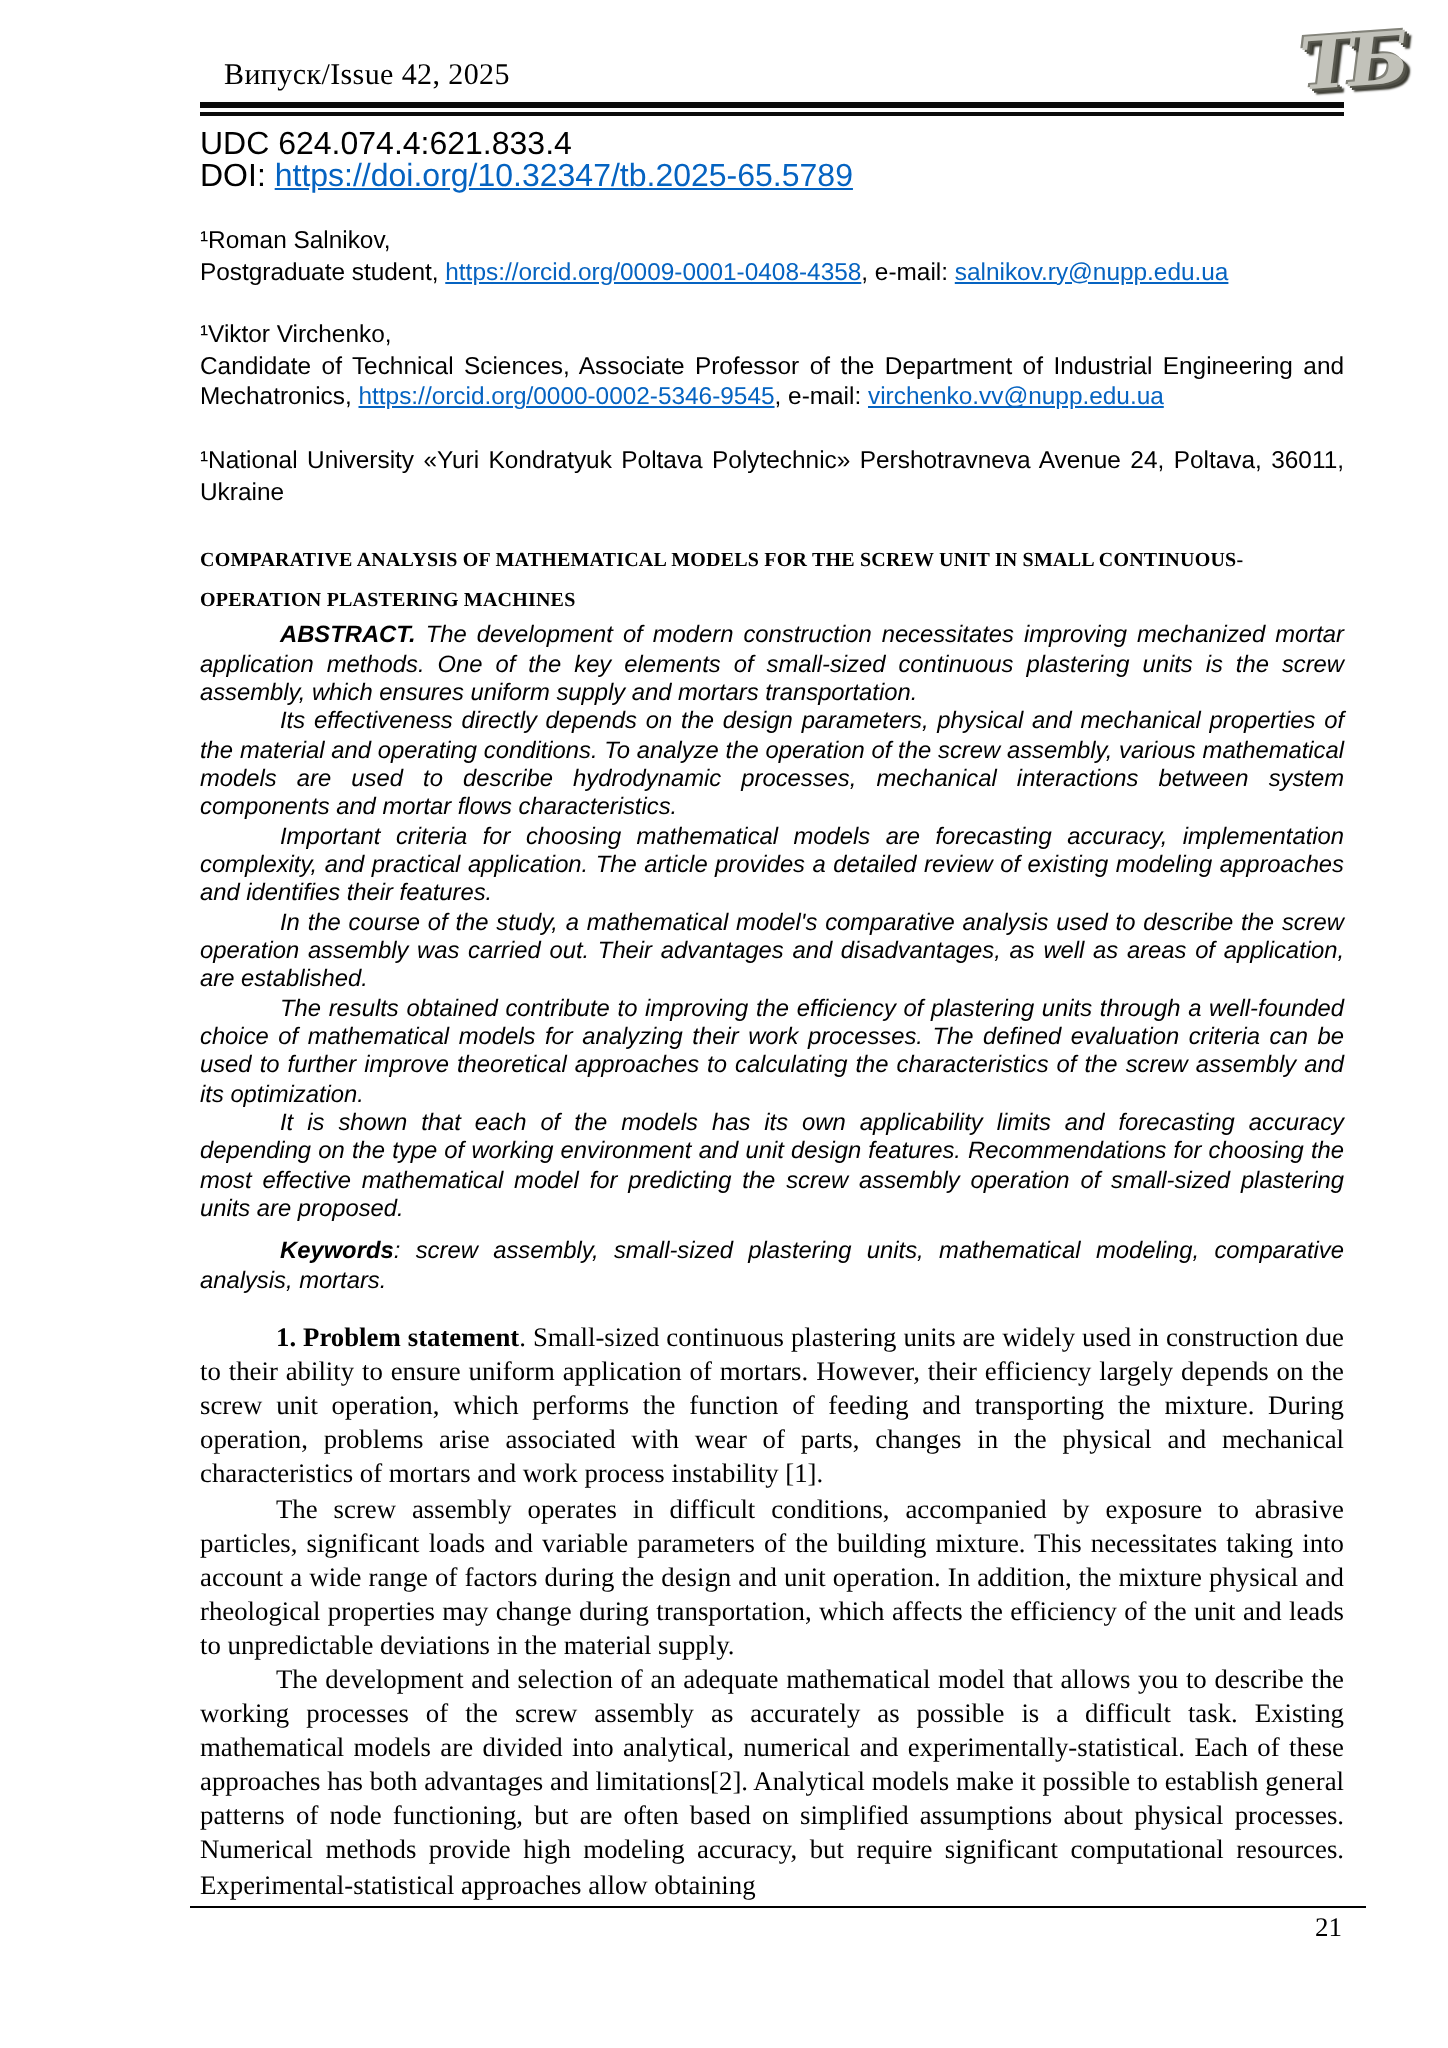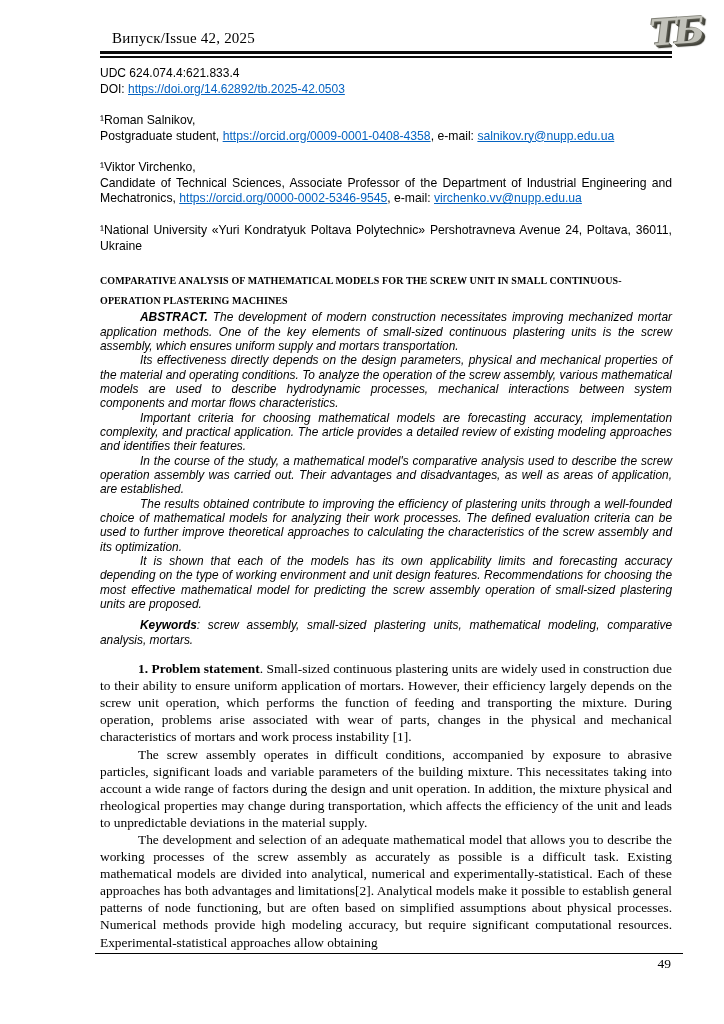--- a/index.html
+++ b/index.html
@@ -41,21 +41,21 @@
     transform: rotate(-4deg);
     color: #c2c2ba;
     text-shadow:
       1px 1px 0 #5a5a50,
       2px 2px 0 #4a4a42,
       3px 3px 1px #38382f,
       -1px -1px 0 #83837a;
     z-index: 2;
   }
   
-  .meta { margin-top: 7px; font-size: 12px; line-height: 16px; }
+  .meta { margin-top: 7px; font-size: 16px; line-height: 16px; }
   .meta p { margin: 0; }
   a.link {
     color: #0563C1;
     text-decoration: underline;
     cursor: pointer;
     word-break: break-all;
   }
   
   .authors { margin-top: 16px; font-size: 12.2px; line-height: 15.6px; }
   .author { margin-bottom: 16px; }
@@ -122,21 +122,21 @@
   <header>
     <div class="journal-row">
       <div class="issue-line">Випуск/Issue 42, 2025</div>
       <div class="logo">ТБ</div>
     </div>
     <div class="double-rule"></div>
   </header>
 
   <section class="meta">
     <p>UDC 624.074.4:621.833.4</p>
-    <p><span>DOI: </span><a class="link" href="#">https://doi.org/14.62892/tb.2025-42.0503</a></p>
+    <p><span>DOI: </span><a class="link" href="#">https://doi.org/10.32347/tb.2025-65.5789</a></p>
   </section>
 
   <section class="authors">
     <div class="author">
       <p class="author-name">¹Roman Salnikov,</p>
       <p class="author-info"><span>Postgraduate student, </span><a class="link" href="#">https://orcid.org/0009-0001-0408-4358</a><span>, e-mail: </span><a class="link" href="#">salnikov.ry@nupp.edu.ua</a></p>
     </div>
     <div class="author">
       <p class="author-name">¹Viktor Virchenko,</p>
       <p class="author-info"><span>Candidate of Technical Sciences, Associate Professor of the Department of Industrial Engineering and Mechatronics, </span><a class="link" href="#">https://orcid.org/0000-0002-5346-9545</a><span>, e-mail: </span><a class="link" href="#">virchenko.vv@nupp.edu.ua</a></p>
@@ -157,16 +157,16 @@
   </section>
 
   <section class="body-text">
     <p class="b-p"><span class="b-label">1. Problem statement</span><span>. Small-sized continuous plastering units are widely used in construction due to their ability to ensure uniform application of mortars. However, their efficiency largely depends on the screw unit operation, which performs the function of feeding and transporting the mixture. During operation, problems arise associated with wear of parts, changes in the physical and mechanical characteristics of mortars and work process instability [1].</span></p>
     <p class="b-p">The screw assembly operates in difficult conditions, accompanied by exposure to abrasive particles, significant loads and variable parameters of the building mixture. This necessitates taking into account a wide range of factors during the design and unit operation. In addition, the mixture physical and rheological properties may change during transportation, which affects the efficiency of the unit and leads to unpredictable deviations in the material supply.</p>
     <p class="b-p">The development and selection of an adequate mathematical model that allows you to describe the working processes of the screw assembly as accurately as possible is a difficult task. Existing mathematical models are divided into analytical, numerical and experimentally-statistical. Each of these approaches has both advantages and limitations[2]. Analytical models make it possible to establish general patterns of node functioning, but are often based on simplified assumptions about physical processes. Numerical methods provide high modeling accuracy, but require significant computational resources. Experimental-statistical approaches allow obtaining</p>
   </section>
 
   <div class="footer">
     <div class="footer-rule"></div>
-    <div class="page-number">49</div>
+    <div class="page-number">21</div>
   </div>
 
 </div>
 
 </body></html>

